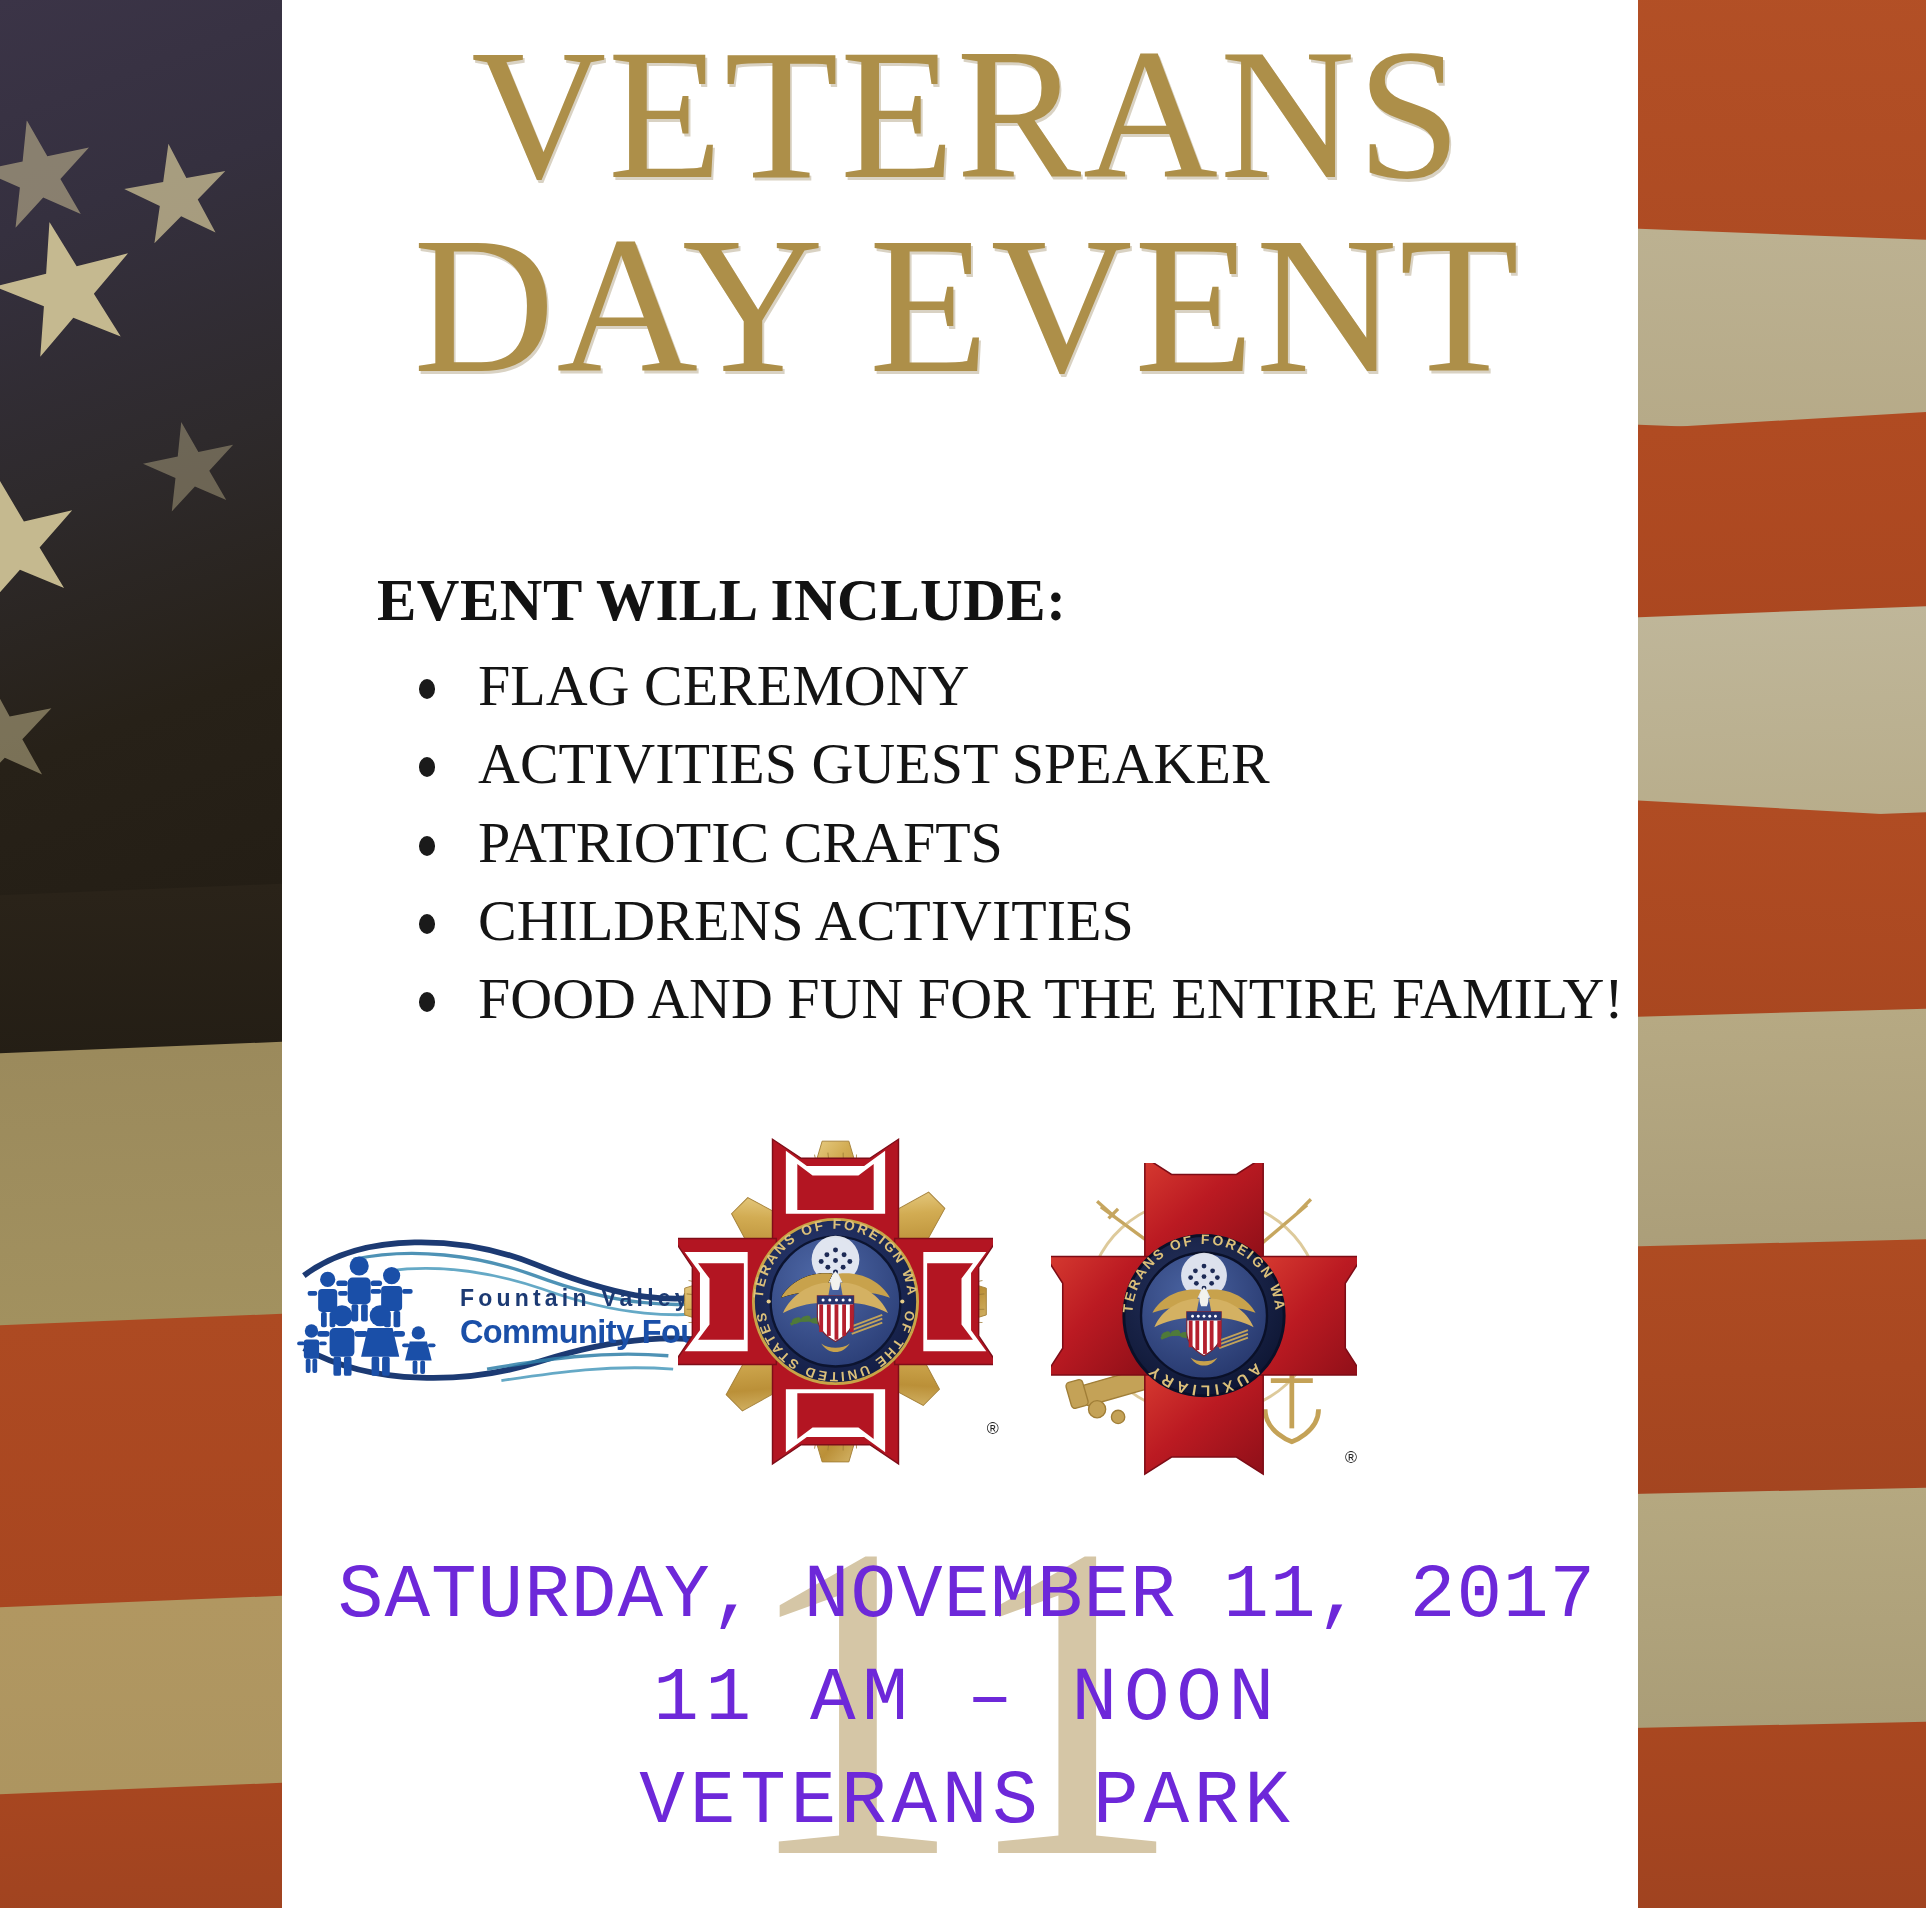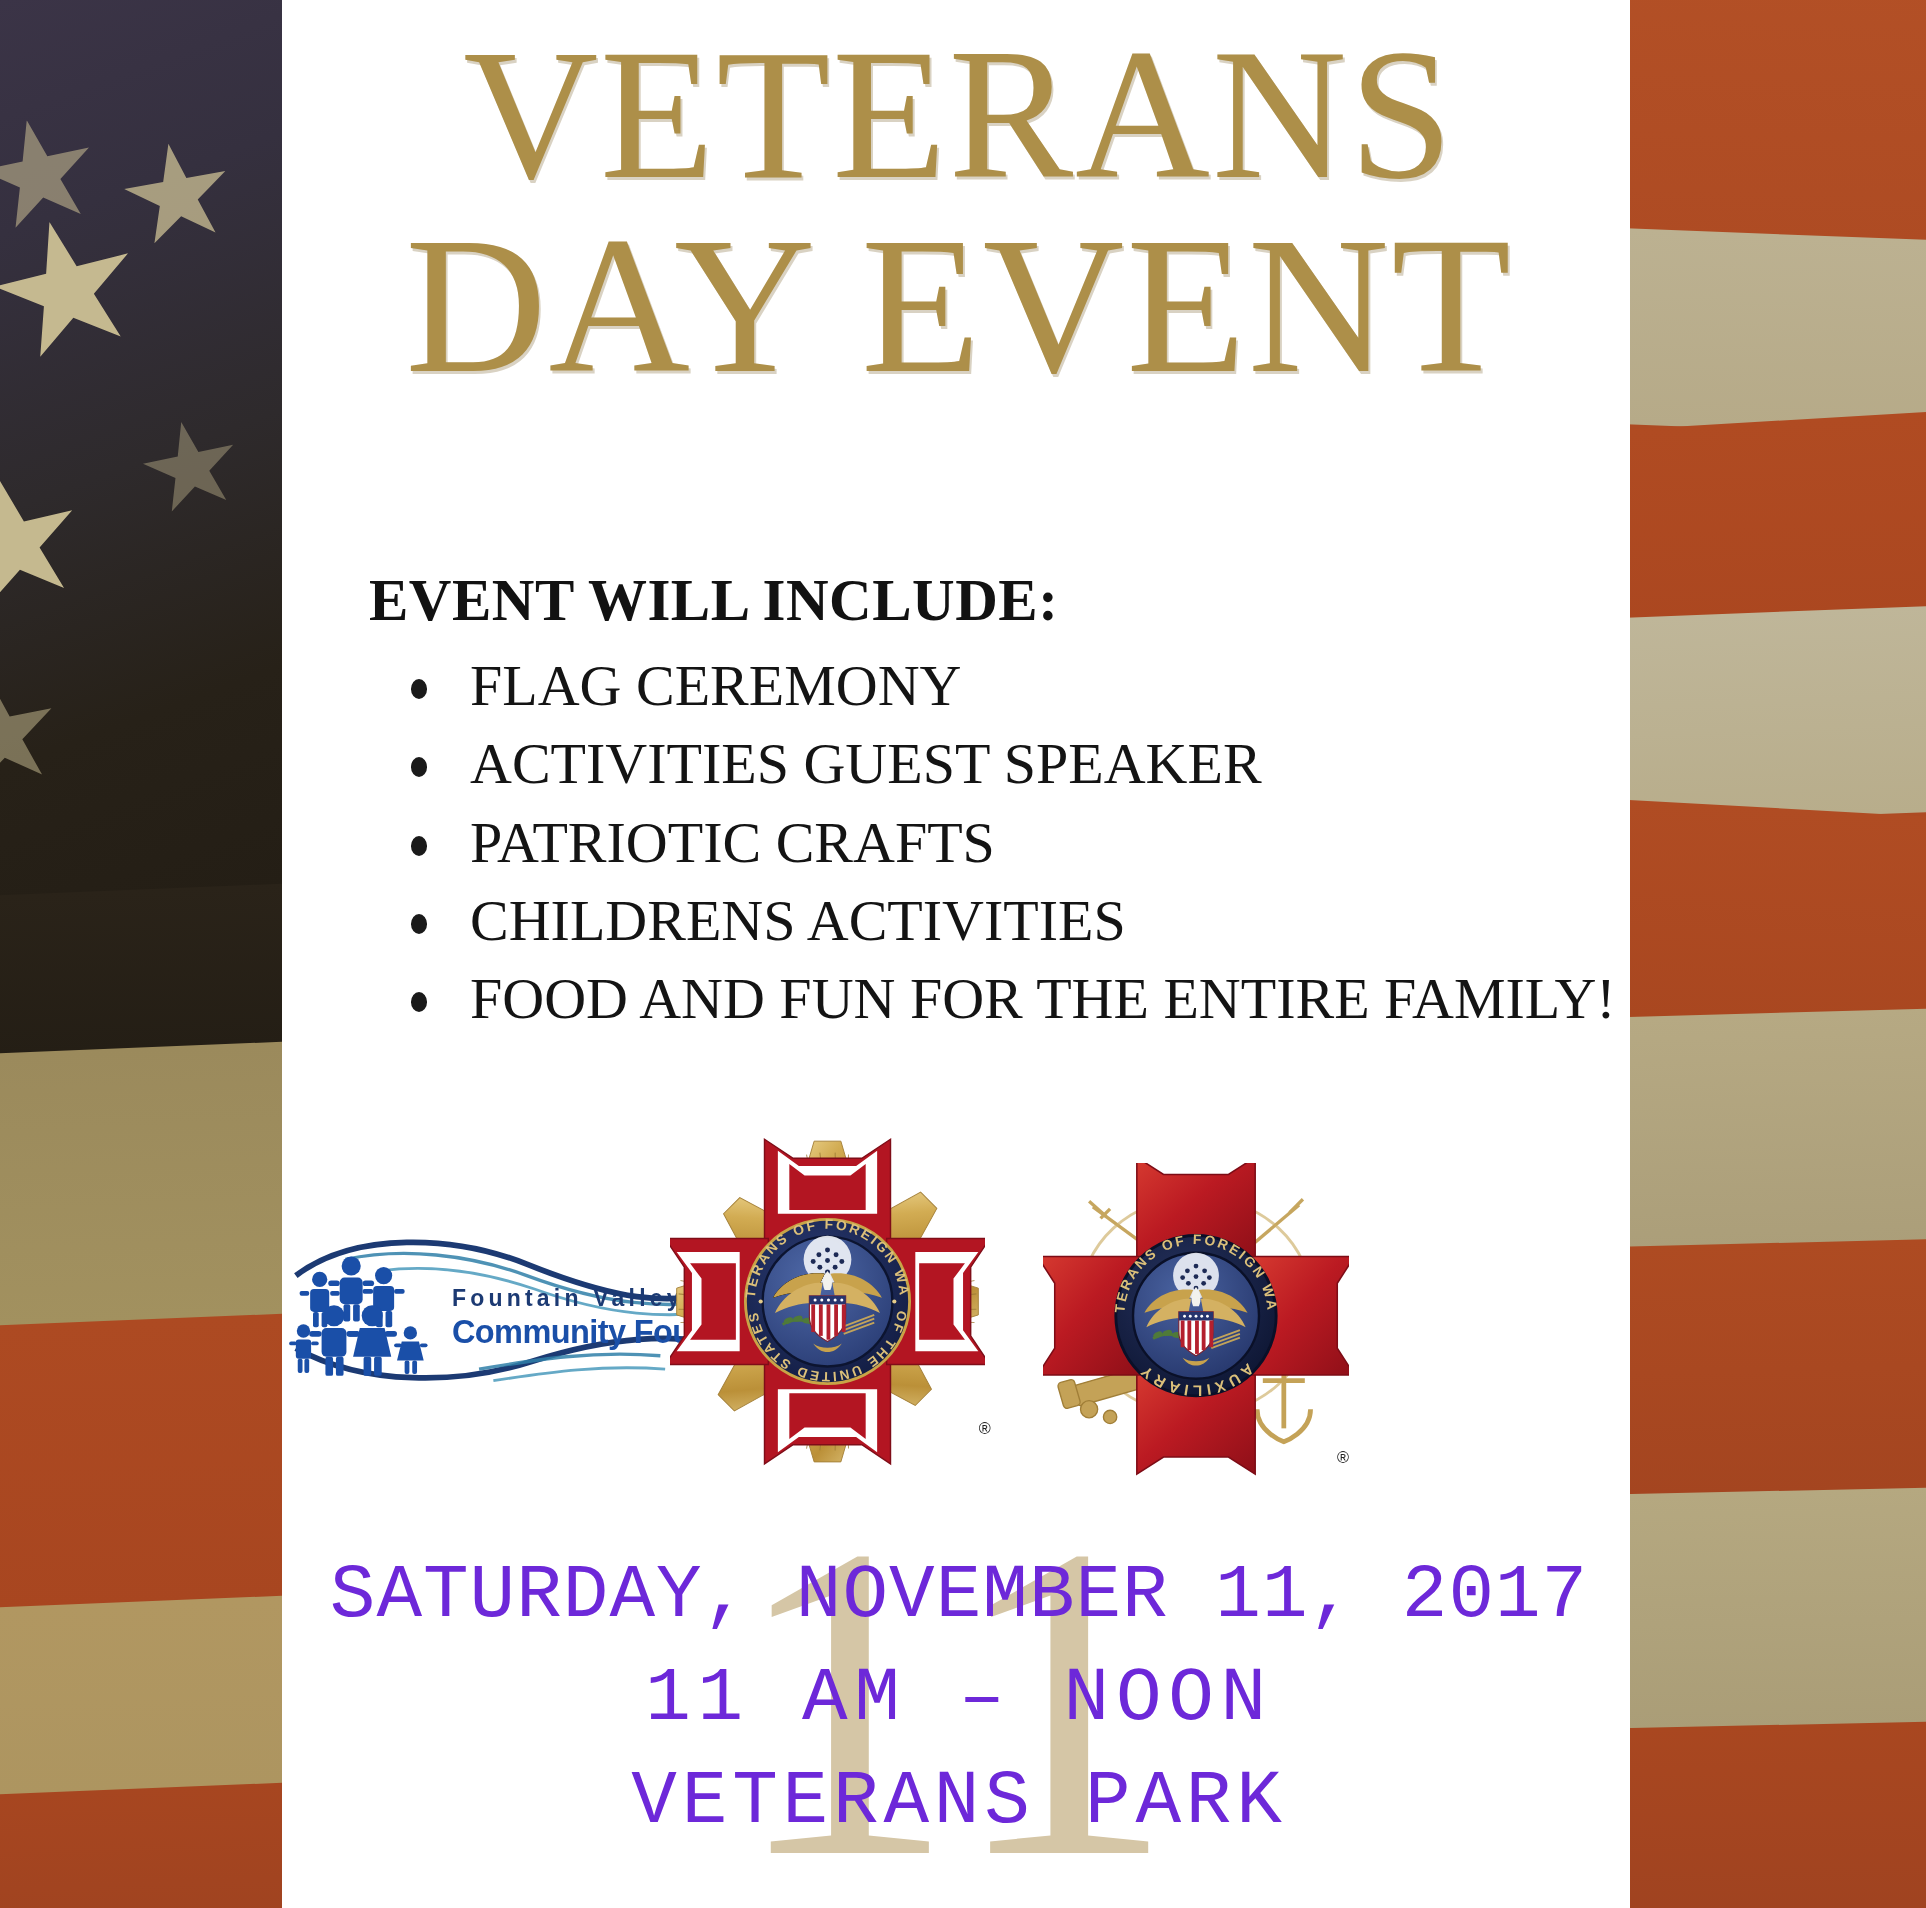--- a/index.html
+++ b/index.html
@@ -77,21 +77,21 @@
   .sR3 { top: 612px;  height: 206px; background: linear-gradient(180deg,#bfb699,#b8ad8b); transform: skewY(-2.2deg); }
   .sR4 { top: 808px;  height: 220px; background: linear-gradient(180deg,#b04c23,#a94720); transform: skewY(3.2deg); }
   .sR5 { top: 1013px; height: 239px; background: linear-gradient(180deg,#b6a983,#ab9e79); transform: skewY(-1.6deg); }
   .sR6 { top: 1243px; height: 253px; background: linear-gradient(180deg,#ae4b22,#a44520); transform: skewY(-1.4deg); }
   .sR7 { top: 1491px; height: 239px; background: linear-gradient(180deg,#b5a880,#aa9d77); transform: skewY(-1.2deg); }
   .sR8 { top: 1725px; height: 229px; background: linear-gradient(180deg,#a94720,#9e4220); transform: skewY(-1.2deg); }
 
   
   #poster {
     position: absolute;
-    left: 288px;
+    left: 296px;
     top: 0;
     width: 1342px;
     height: 1909px;
     background: #ffffff;
     z-index: 2;
   }
 
   
   #title-block {
     position: absolute;

